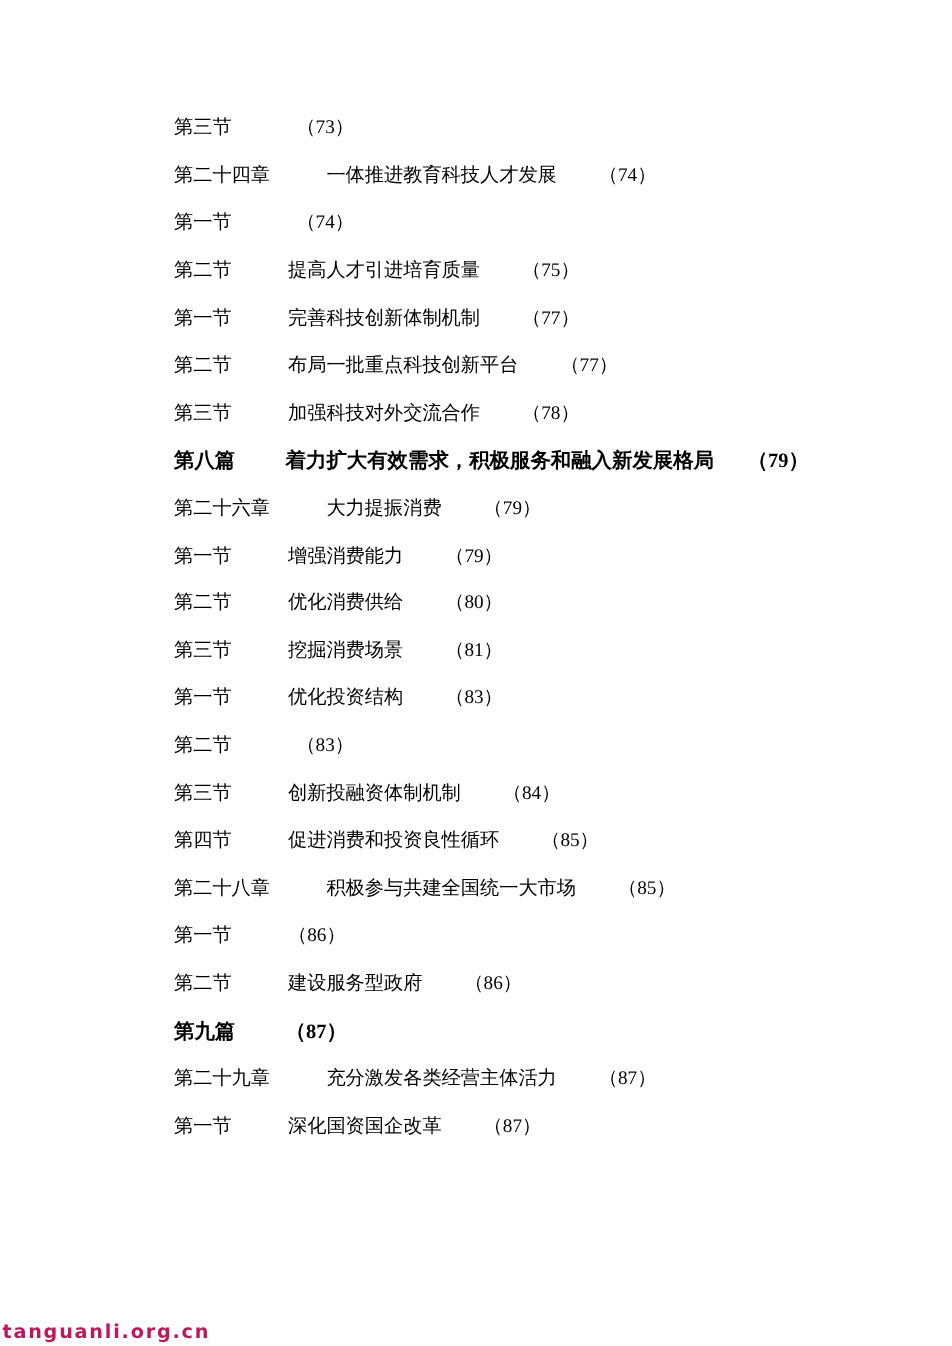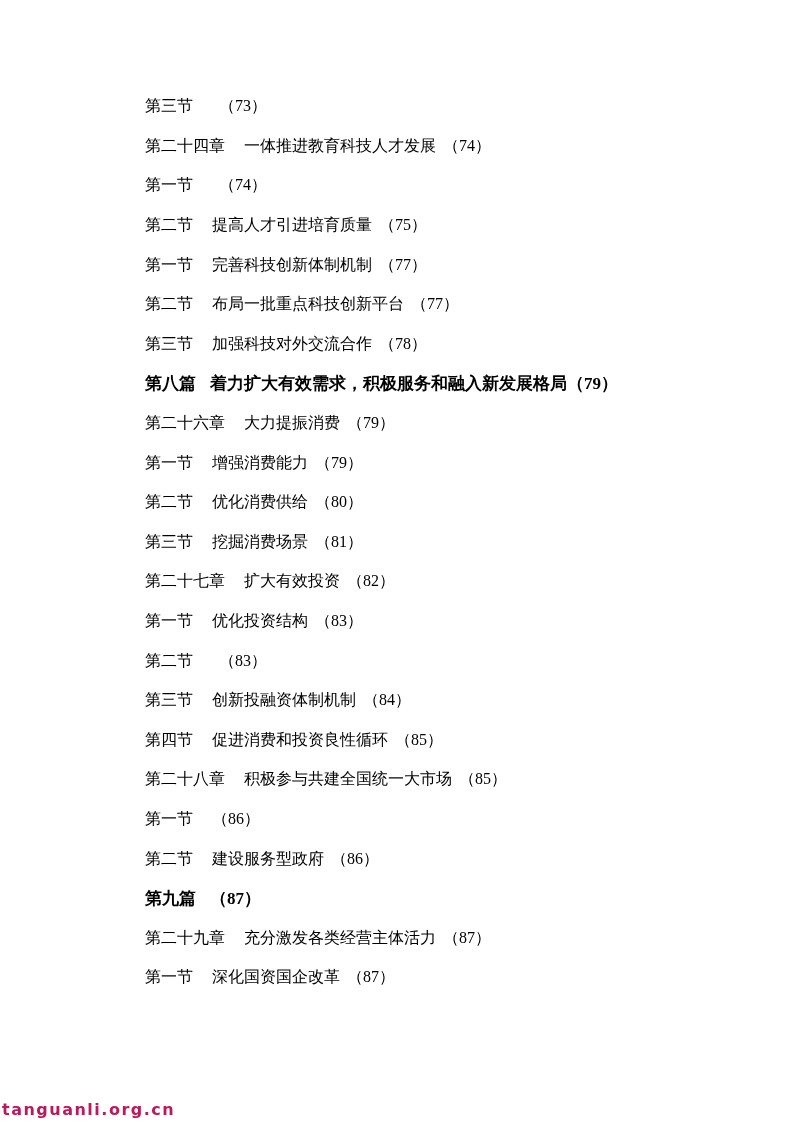--- a/index.html
+++ b/index.html
@@ -22,20 +22,21 @@
     padding: 87px 40px 0 145px;
     position: relative;
   }
   .toc-line {
     margin: 0;
     height: 39.6px;
     display: flex;
     align-items: center;
     font-size: 16px;
     white-space: nowrap;
+    gap: 28px;
   }
   .toc-line .label {
     margin-right: 19px;
   }
   .toc-line .pageno {
     margin-left: 7px;
   }
   .toc-line.tight .pageno {
     margin-left: 0;
   }
@@ -115,25 +116,20 @@
     <span class="label">第二节</span>
     <span class="title">优化消费供给</span>
     <span class="pageno">（80）</span>
   </p>
   <p class="toc-line">
     <span class="label">第三节</span>
     <span class="title">挖掘消费场景</span>
     <span class="pageno">（81）</span>
   </p>
   <p class="toc-line">
-    <span class="label">第二十七章</span>
-    <span class="title">扩大有效投资</span>
-    <span class="pageno">（82）</span>
-  </p>
-  <p class="toc-line">
     <span class="label">第一节</span>
     <span class="title">优化投资结构</span>
     <span class="pageno">（83）</span>
   </p>
   <p class="toc-line">
     <span class="label">第二节</span>
     <span class="pageno">（83）</span>
   </p>
   <p class="toc-line">
     <span class="label">第三节</span>

